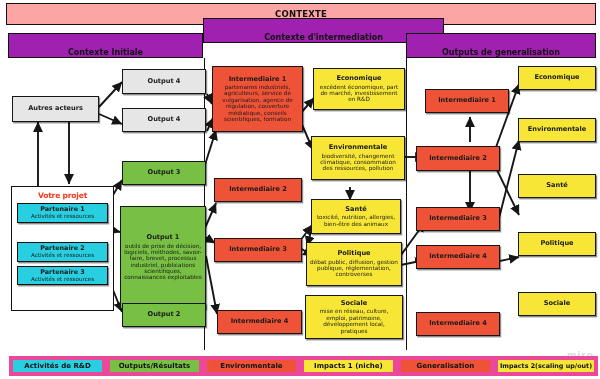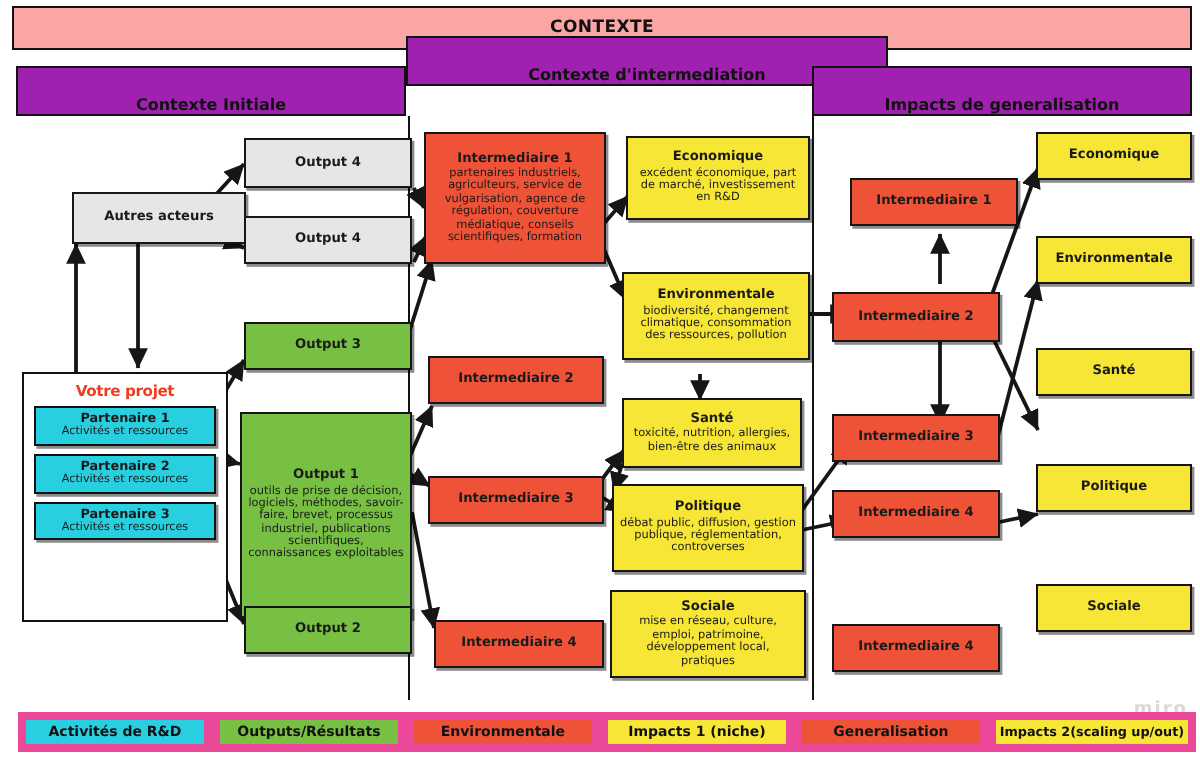--- a/index.html
+++ b/index.html
@@ -49,21 +49,21 @@
   <span>CONTEXTE</span>
 </div>
 
 <div class="abs ctxhdr" style="left:8px;top:33px;width:195px;height:25px;">
   <span>Contexte Initiale</span>
 </div>
 <div class="abs ctxhdr" style="left:203px;top:18px;width:241px;height:25px;">
   <span>Contexte d'intermediation</span>
 </div>
 <div class="abs ctxhdr" style="left:406px;top:33px;width:190px;height:25px;">
-  <span>Impacts de generalisation</span>
+  <span>Outputs de generalisation</span>
 </div>
 
 <div class="divider" style="left:204px;top:58px;width:1px;height:292px;"></div>
 <div class="divider" style="left:406px;top:58px;width:1px;height:292px;"></div>
 
 <svg class="links" viewBox="0 0 600 379">
   <defs>
     <marker id="ah" markerWidth="7" markerHeight="7" refX="5.2" refY="2.6" orient="auto" markerUnits="strokeWidth">
       <path d="M0,0 L5.4,2.6 L0,5.2 z" fill="#161616"></path>
     </marker>
@@ -118,31 +118,31 @@
     <path d="M495,150 L519,84"></path>
 
     <path d="M495,166 L519,215"></path>
 
     <path d="M498,222 L519,140"></path>
 
     <path d="M495,262 L519,257"></path>
   </g>
 </svg>
 
-<div class="abs node gray" style="left:12px;top:96px;width:87px;height:26px;margin-left:24px;">
+<div class="abs node gray" style="left:12px;top:96px;width:87px;height:26px;">
   <span class="ttl">Autres acteurs</span>
 </div>
 
 <div class="abs projframe" style="left:11px;top:186px;width:103px;height:125px;padding:4px 5px;">
   <div class="projttl">Votre projet</div>
   <div class="part" style="margin-top:3px;padding:2px 1px;">
     <div class="ttl">Partenaire 1</div>
     <div class="dsc">Activités et ressources</div>
   </div>
-  <div class="part" style="margin-top:4px;padding:2px 11px;">
+  <div class="part" style="margin-top:19px;padding:2px 11px;">
     <div class="ttl">Partenaire 2</div>
     <div class="dsc">Activités et ressources</div>
   </div>
   <div class="part" style="margin-top:4px;padding:2px 1px;">
     <div class="ttl">Partenaire 3</div>
     <div class="dsc">Activités et ressources</div>
   </div>
 </div>
 
 <div class="abs node gray" style="left:122px;top:69px;width:84px;height:25px;">

